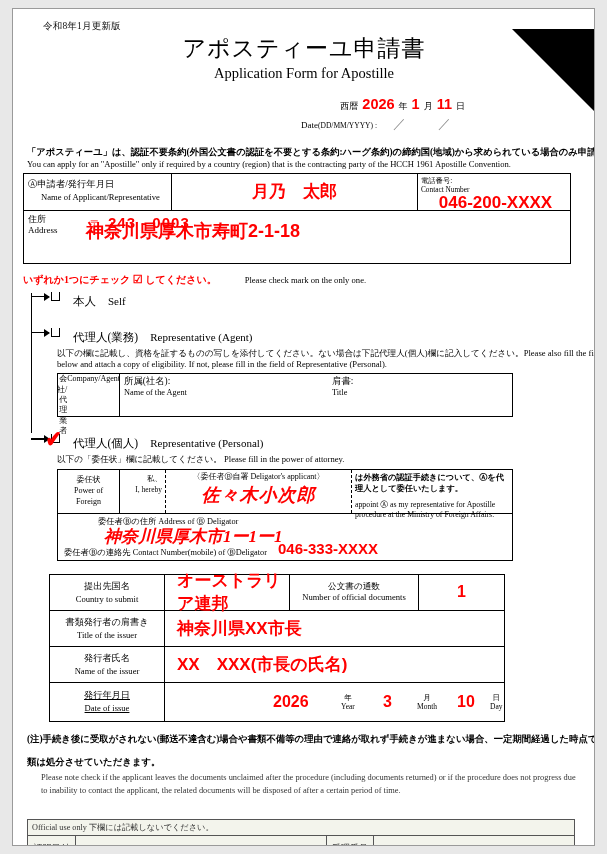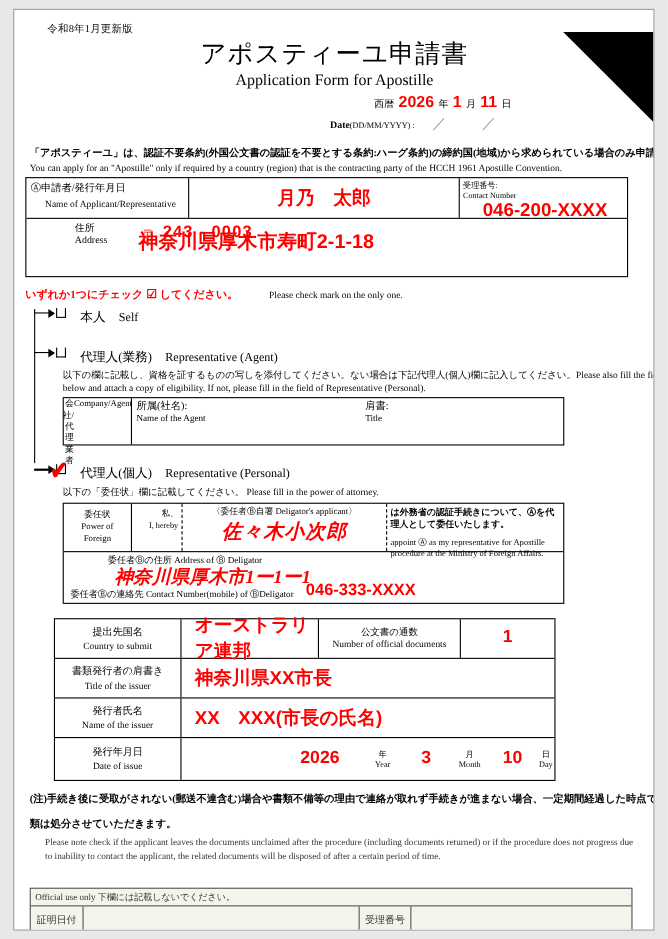--- a/index.html
+++ b/index.html
@@ -49,21 +49,21 @@
   }
   .title-en {
     text-align: center;
     font-size: 14.5px;
     margin-top: 1px;
     color: #000;
   }
   .date-row {
     text-align: right;
     padding-right: 120px;
-    margin-top: 3px;
+    margin-top: 14px;
     font-size: 11px;
     white-space: nowrap;
   }
   .date-row .era { font-size: 9px; }
   .date-row .val {
     color: #ff0000;
     font-family: "Liberation Sans", sans-serif;
     font-size: 14.5px;
     font-weight: bold;
     padding: 0 4px;
@@ -71,21 +71,21 @@
   .date-row .unit { font-size: 9px; }
   .date-en {
     text-align: right;
     padding-right: 118px;
     font-size: 9px;
     margin-top: 2px;
     color: #000;
     white-space: nowrap;
   }
   .date-en .slash { color: #888; padding: 0 16px; font-size: 13px; }
-  .date-en b { font-weight: bold; text-align: right; }
+  .date-en b { font-weight: normal; text-align: right; }
   .date-en .small { font-size: 7.5px; }
 
   .notice {
     margin: 14px 0 0 4px;
     font-size: 9.3px;
     font-weight: bold;
     color: #000;
     line-height: 1.25;
     white-space: nowrap;
   }
@@ -122,21 +122,21 @@
     font-size: 17px; font-weight: bold;
   }
   .cell-tel { width: 152px; padding: 2px 0 0 3px; }
   .cell-tel .lbl { font-size: 7.3px; line-height: 1.25; }
   .cell-tel .num {
     color: #ff0000;
     font-family: "Liberation Sans", sans-serif;
     font-size: 17px; font-weight: bold;
     text-align: center; margin-top: -1px;
   }
-  .row2 { height: 52px; position: relative; margin-left: 40px; }
+  .row2 { height: 52px; position: relative; }
   .addr-lbl {
     position: absolute; left: 4px; top: 3px;
     font-size: 9px; line-height: 1.3;
   }
   .zipmark { position: absolute; left: 66px; top: 6px; font-size: 11px; color:#ff0000;
              font-family:"Liberation Sans",sans-serif; }
   .zipval {
     position: absolute; left: 84px; top: 3px;
     color: #ff0000; font-family: "Liberation Sans", sans-serif;
     font-size: 15px; font-weight: bold; letter-spacing: 1px;
@@ -342,21 +342,21 @@
     <div class="appbox">
       <div class="row1">
         <div class="cell-label">
           <div>Ⓐ申請者/発行年月日</div>
           <div class="en">Name of Applicant/Representative</div>
         </div>
         <div class="cell-name">
           <span class="redname">月乃　太郎</span>
         </div>
         <div class="cell-tel">
-          <div class="lbl">受理番号:</div>
+          <div class="lbl">電話番号:</div>
           <div class="lbl">Contact Number</div>
           <div class="num">046-200-XXXX</div>
         </div>
       </div>
       <div class="row2">
         <div class="addr-lbl">
           <div>住所</div>
           <div>Address</div>
         </div>
         <div class="zipmark">〒</div>
@@ -463,21 +463,21 @@
 
       <div class="mt-row r-h">
         <div class="mt-lbl">
           <div>発行者氏名</div>
           <div class="en">Name of the issuer</div>
         </div>
         <div class="mt-val">XX　XXX(市長の氏名)</div>
       </div>
 
       <div class="mt-row">
-        <div class="mt-lbl" style="height:38px;">
+        <div class="mt-lbl" style="height:38px;text-decoration:underline;">
           <div>発行年月日</div>
           <div class="en">Date of  issue</div>
         </div>
         <div class="dterow" style="flex:1; position:relative;">
           <span class="dte-val" style="position:absolute; left:108px;">2026</span>
           <span class="dte-u" style="position:absolute; left:176px;">
             <span>年</span><br>
             <span>Year</span>
           </span>
           <span class="dte-val" style="position:absolute; left:218px;">3</span>

